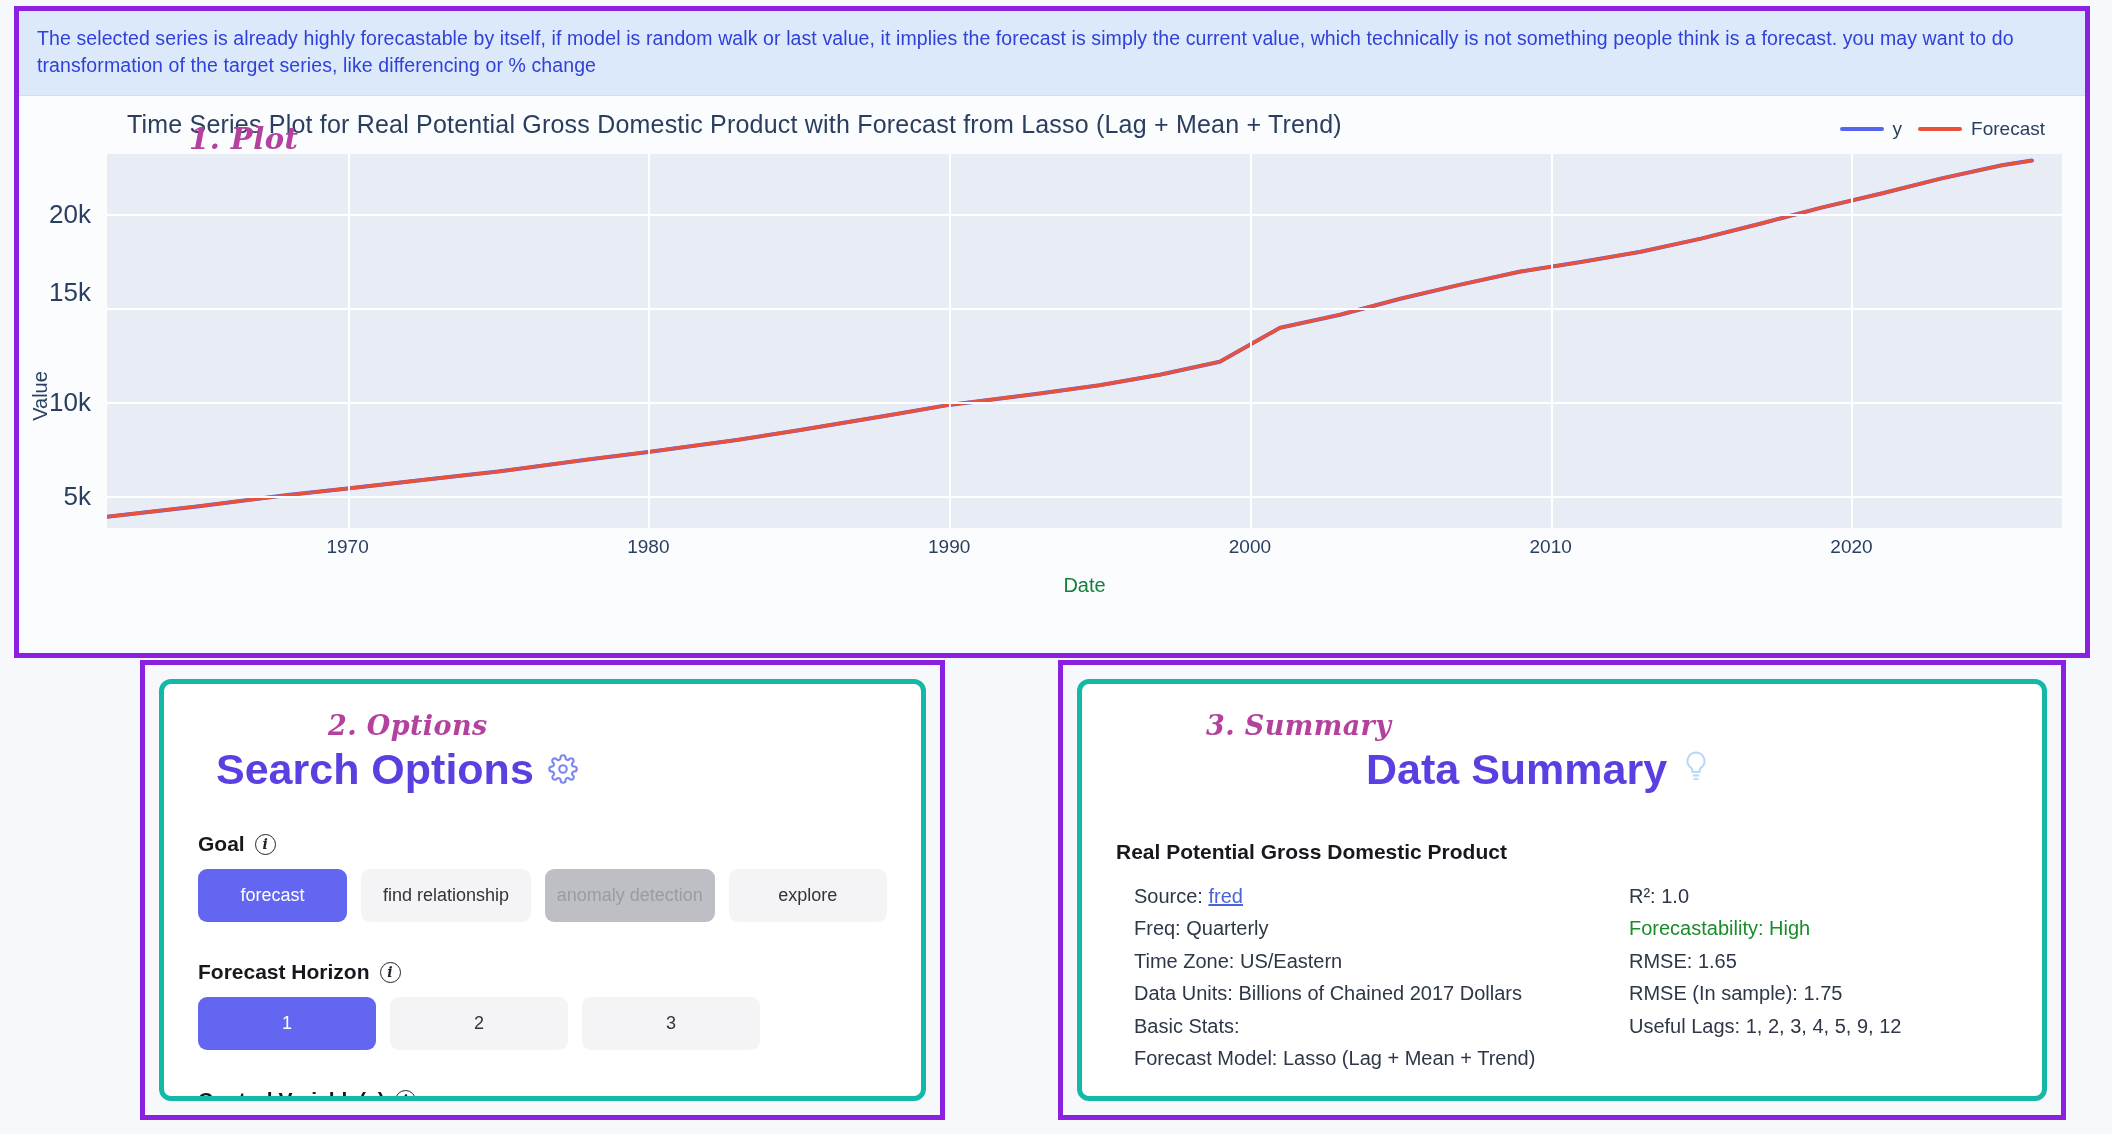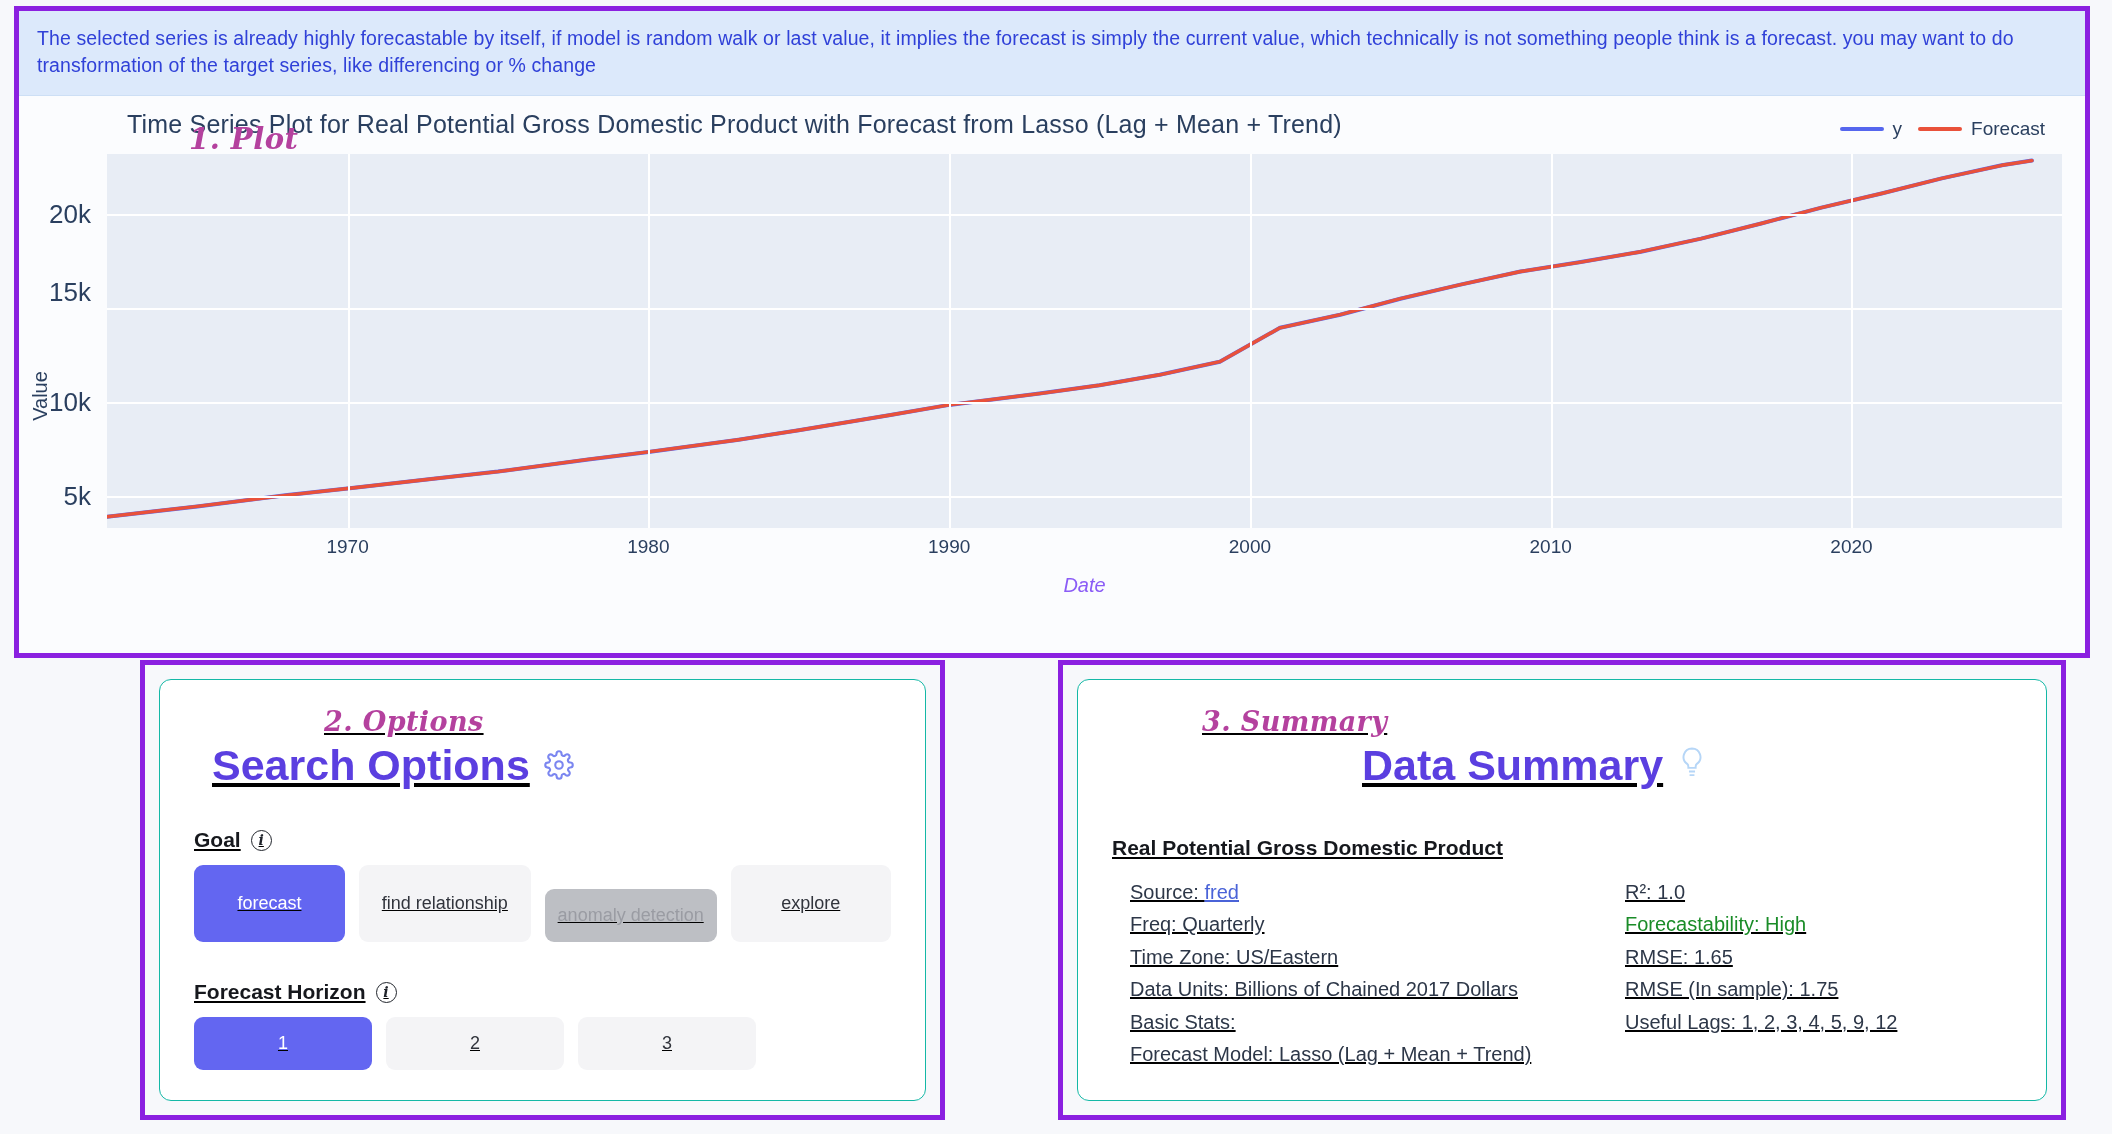--- a/index.html
+++ b/index.html
@@ -53,21 +53,21 @@
   .ytick-lbl {
     position:absolute; left:-16px; transform: translate(-100%,-50%);
     font-size:26px; color:#2a3f5f;
   }
   .xtick-lbl {
     position:absolute; top:382px; transform: translateX(-50%);
     font-size:19px; color:#2a3f5f;
   }
   .axis-x-title {
     position:absolute; left:50%; top:420px; transform:translateX(-50%);
-    font-size:20px; color:#8b5cf6;font-style:italic;
+    font-size:20px; color:#15803d;
   }
   .axis-y-title {
     position: absolute; left: 10px; top: 300px;
     transform: rotate(-90deg) translate(-50%,0);
     transform-origin: left top;
     font-size: 20px; color: #2a3f5f; white-space: nowrap;
   }
   .plot-badge {
     position: absolute; left: 170px; top: 26px;
     font-family: "DejaVu Serif", serif;
@@ -85,25 +85,24 @@
     position:absolute; top:0;
     border: 5px solid #8b20e0;
     background:#f7f8fb;
     padding: 14px;
   }
   .panel-options { left: 140px; width: 805px; height: 460px; }
   .panel-summary { left: 1058px; width: 1008px; height: 460px; }
   .card {
     width:100%; height:100%;
     background:#ffffff;
-    border:1px solid #14b8a6;
+    border:5px solid #14b8a6;
     border-radius: 12px;
     padding: 26px 34px;
     overflow:hidden;
-    text-decoration:underline;
   }
   .script-label {
     font-family: "DejaVu Serif", serif;
     font-style: italic; font-weight:700;
     font-size: 27px; color: #b4419e; letter-spacing:.4px;
   }
   .opt-script { margin-left: 130px; }
   .sum-script { margin-left: 90px; }
   .big-title {
     font-size: 43px; font-weight: 700; color:#5b3fe0;
@@ -130,21 +129,21 @@
     font-size: 18px; text-align:center;
     padding: 16px 10px;
     background:#f4f4f6; color:#31343c;
     font-family:"Liberation Sans", sans-serif;
     white-space:nowrap; overflow:hidden;
   }
   .pill.sel { background:#6366f1; color:#ffffff; }
   .pill.disabled { background:#bdbfc4; color:#9a9ca3; }
   .goal-row .pill:nth-child(1){ width:158px; }
   .goal-row .pill:nth-child(2){ width:180px; }
-  .goal-row .pill:nth-child(3){ width:180px;margin-top:24px; }
+  .goal-row .pill:nth-child(3){ width:180px; }
   .goal-row .pill:nth-child(4){ width:168px; }
   .hz-row .pill { width:178px; }
   .cv-row .pill { width:178px; }
 
   
   .sum-series {
     font-size:21px; font-weight:700; color:#16181d;
     margin-top: 46px;
   }
   .sum-grid {

